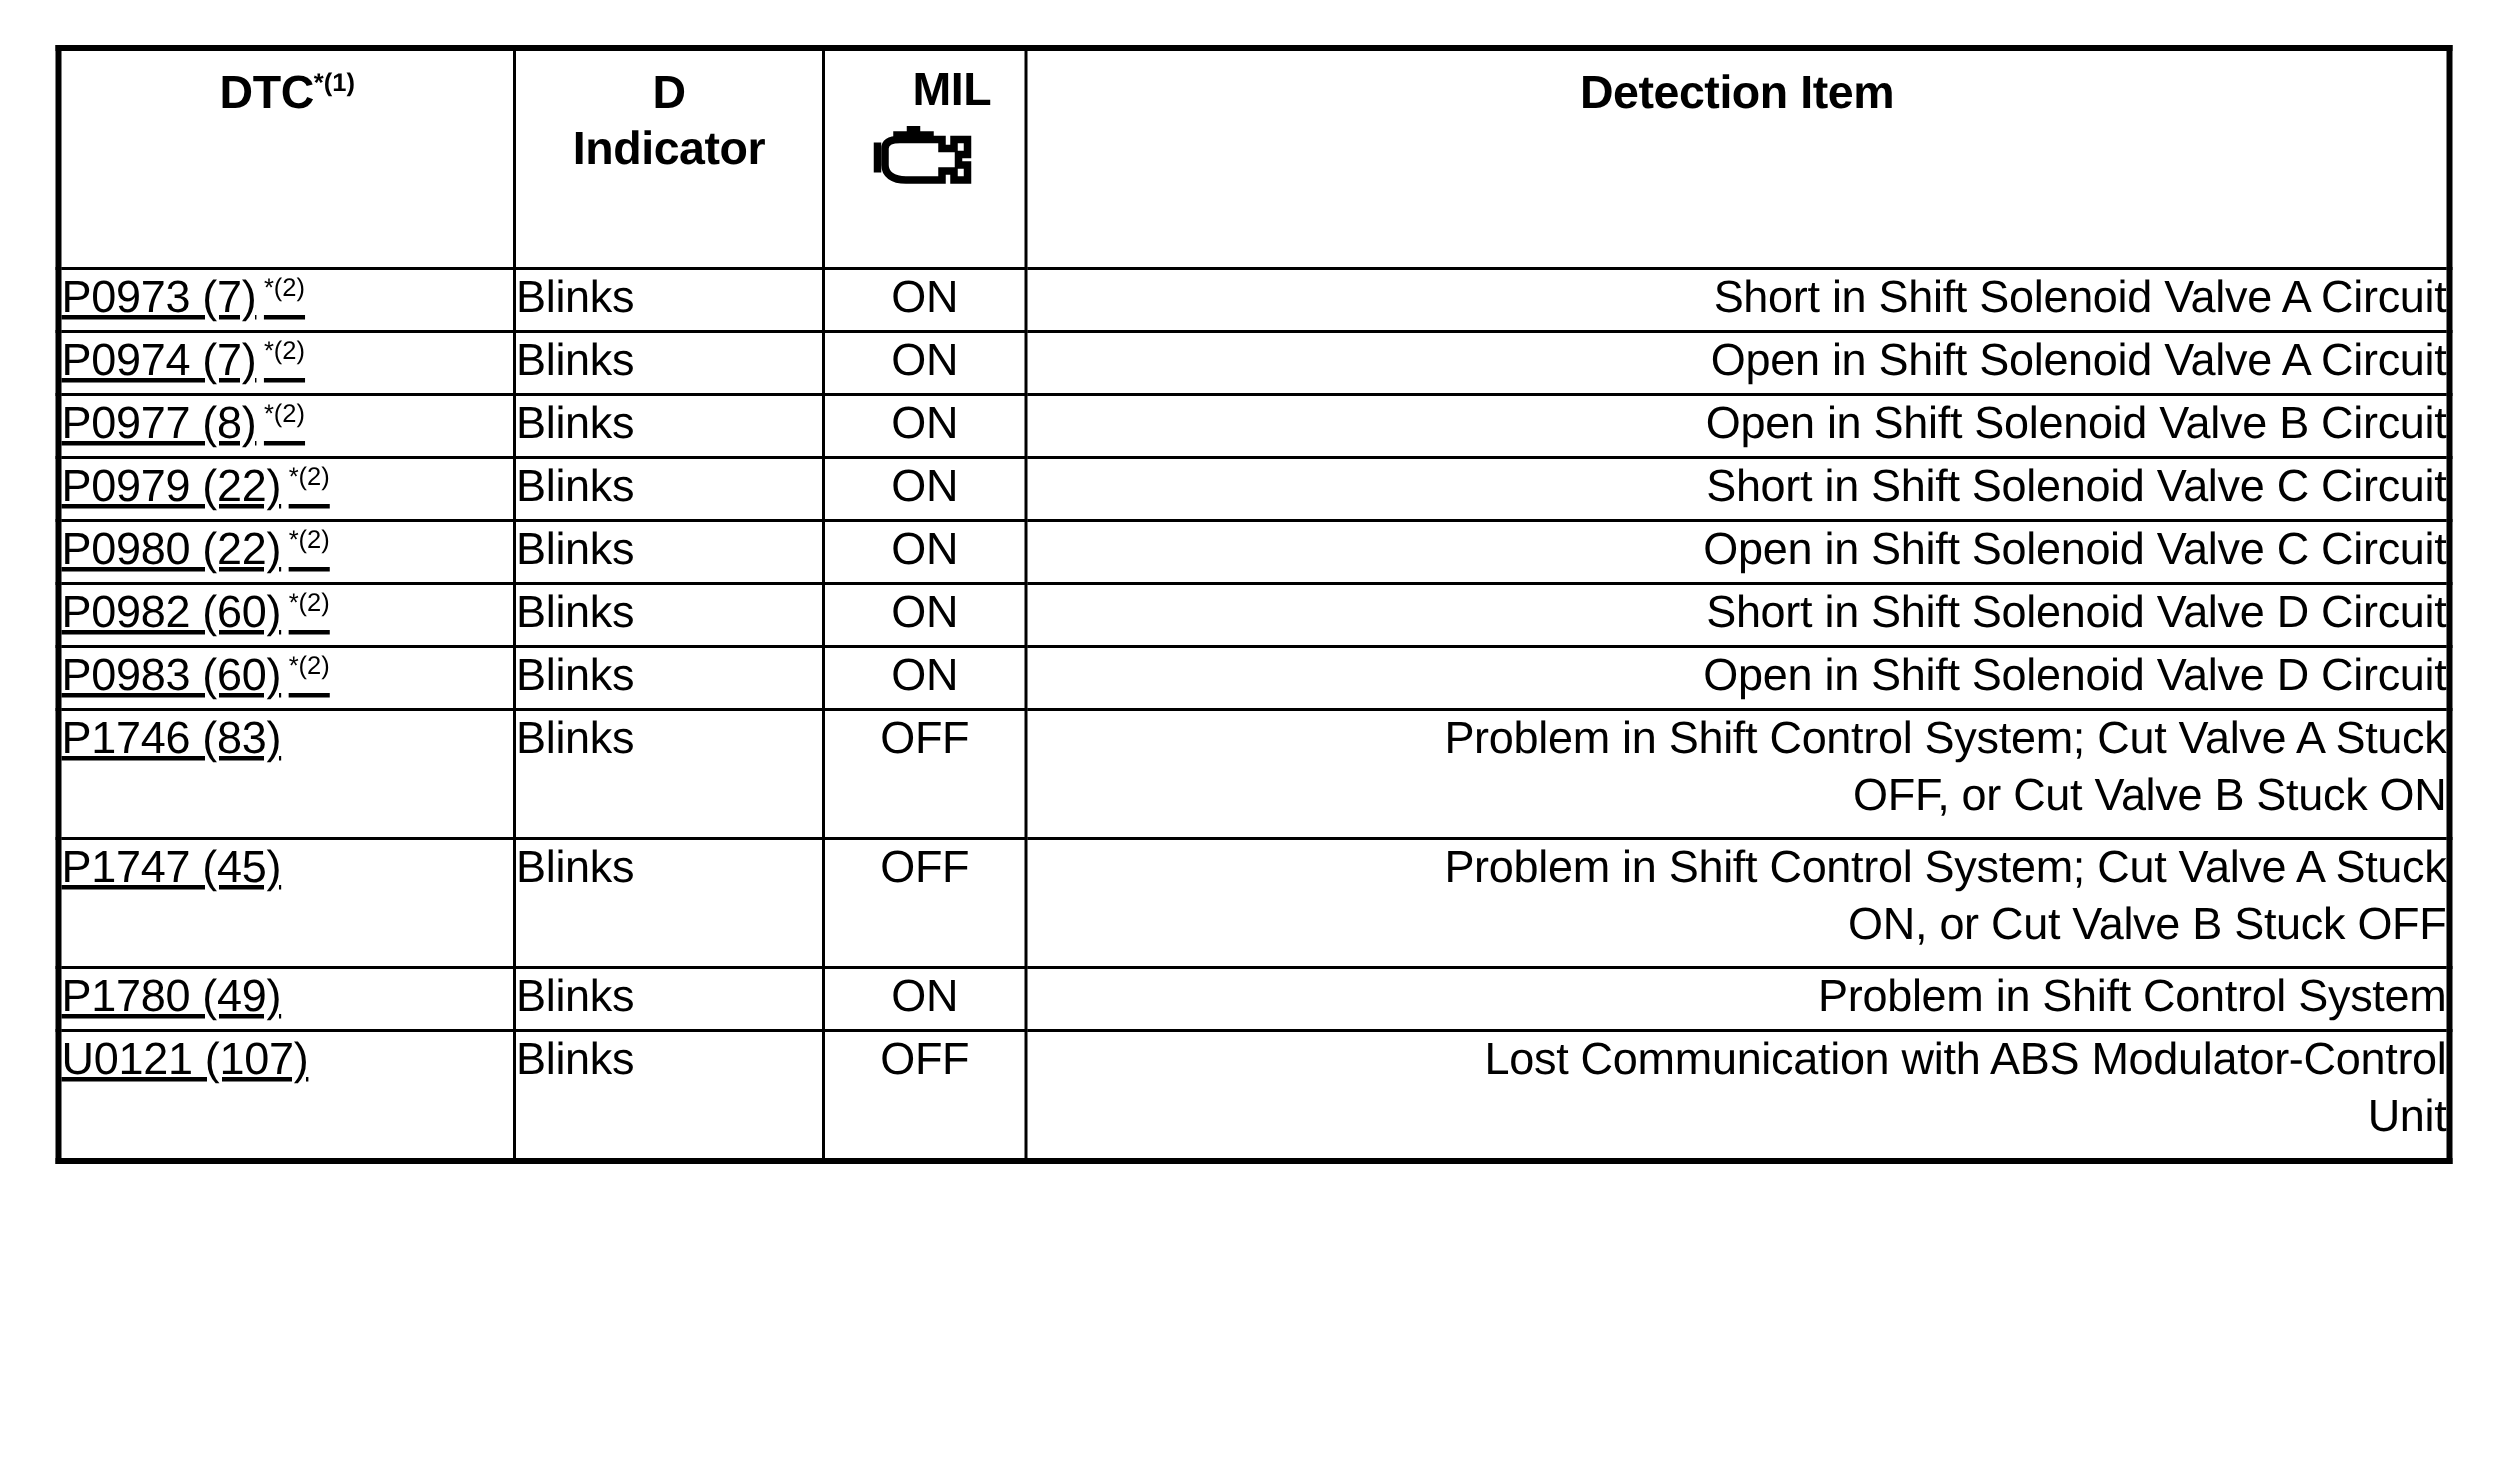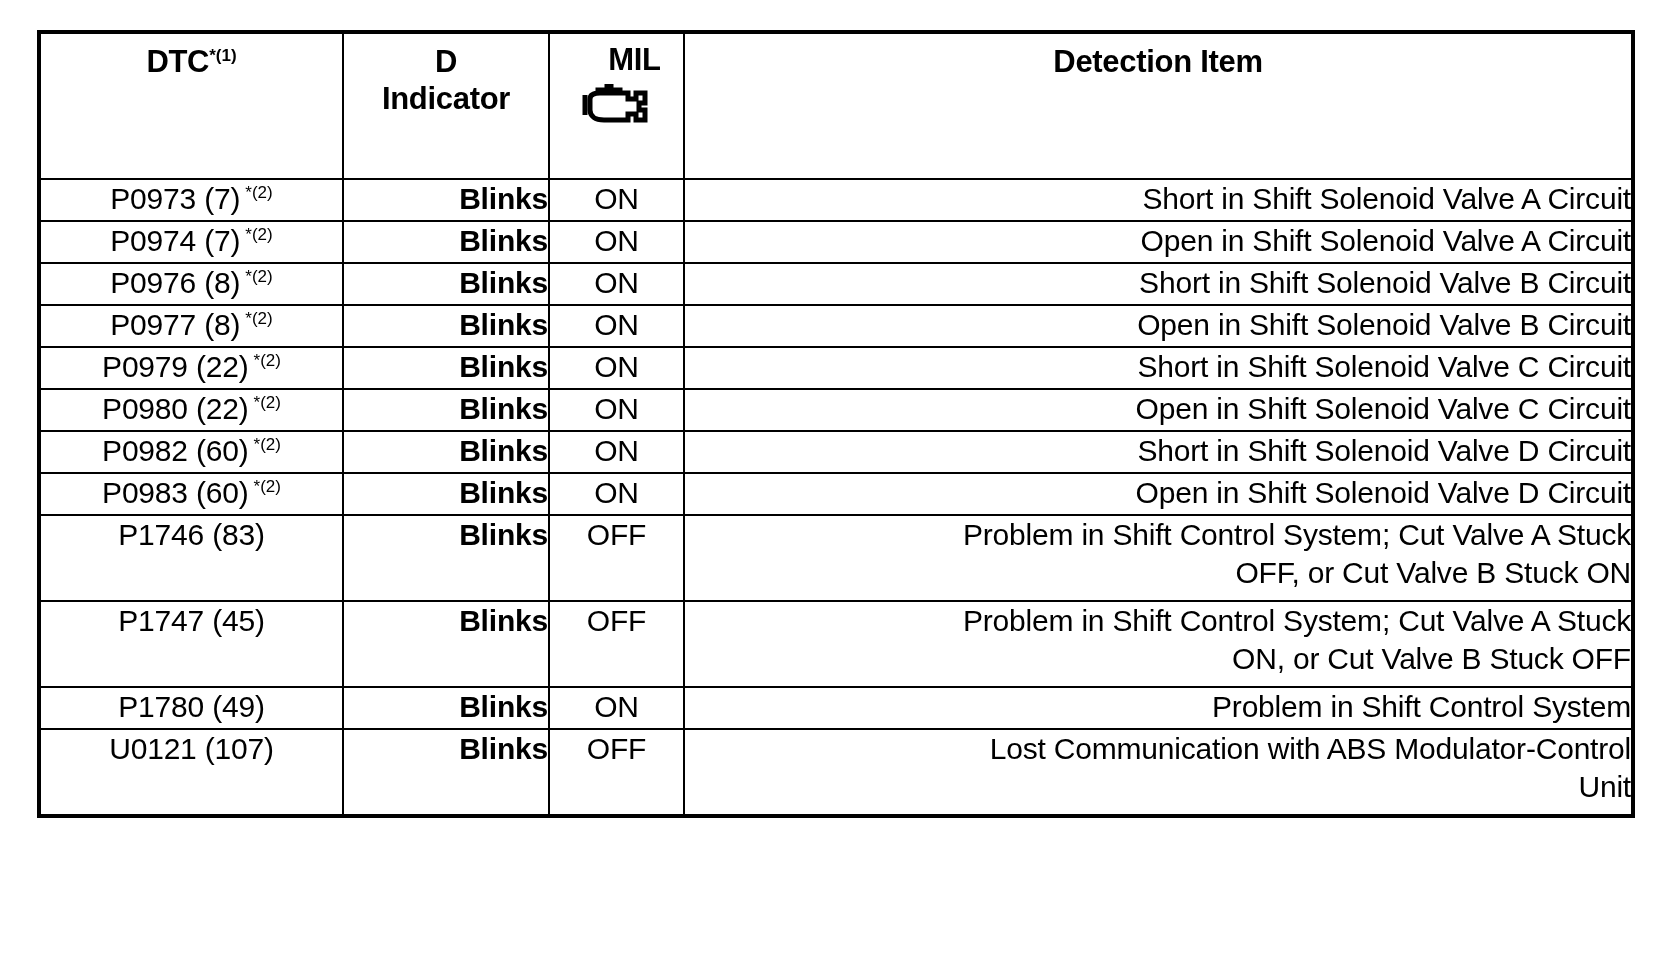--- a/index.html
+++ b/index.html
@@ -90,27 +90,27 @@
   }
 
   tbody td {
     font-size: 30px;
     letter-spacing: -0.2px;
     line-height: 1.28;
   }
 
   td.cell-dtc {
     padding: 4px 0 4px 10px;
-    text-align: center;
+    text-align: left;
     white-space: nowrap;
+    text-decoration: underline;
   }
   td.cell-ind {
     padding: 4px 0 4px 0;
-    text-align: right;
-    font-weight: bold;
+    text-align: left;
   }
   td.cell-mil {
     padding: 4px 0 4px 0;
     text-align: center;
     margin-top: 48px;
   }
   td.cell-det {
     padding: 4px 8px 4px 12px;
     text-align: right;
   }
@@ -197,28 +197,20 @@
         </tr>
         <tr class="short">
           <td class="cell-dtc"><span>P0974 (7)</span><span class="dtc-sup">*(2)</span></td>
           <td class="cell-ind"><span>Blinks</span></td>
           <td class="cell-mil"><span>ON</span></td>
           <td class="cell-det">
             <span class="det-line">Open in Shift Solenoid Valve A Circuit</span>
           </td>
         </tr>
         <tr class="short">
-          <td class="cell-dtc"><span>P0976 (8)</span><span class="dtc-sup">*(2)</span></td>
-          <td class="cell-ind"><span>Blinks</span></td>
-          <td class="cell-mil"><span>ON</span></td>
-          <td class="cell-det">
-            <span class="det-line">Short in Shift Solenoid Valve B Circuit</span>
-          </td>
-        </tr>
-        <tr class="short">
           <td class="cell-dtc"><span>P0977 (8)</span><span class="dtc-sup">*(2)</span></td>
           <td class="cell-ind"><span>Blinks</span></td>
           <td class="cell-mil"><span>ON</span></td>
           <td class="cell-det">
             <span class="det-line">Open in Shift Solenoid Valve B Circuit</span>
           </td>
         </tr>
         <tr class="short">
           <td class="cell-dtc"><span>P0979 (22)</span><span class="dtc-sup">*(2)</span></td>
           <td class="cell-ind"><span>Blinks</span></td>

